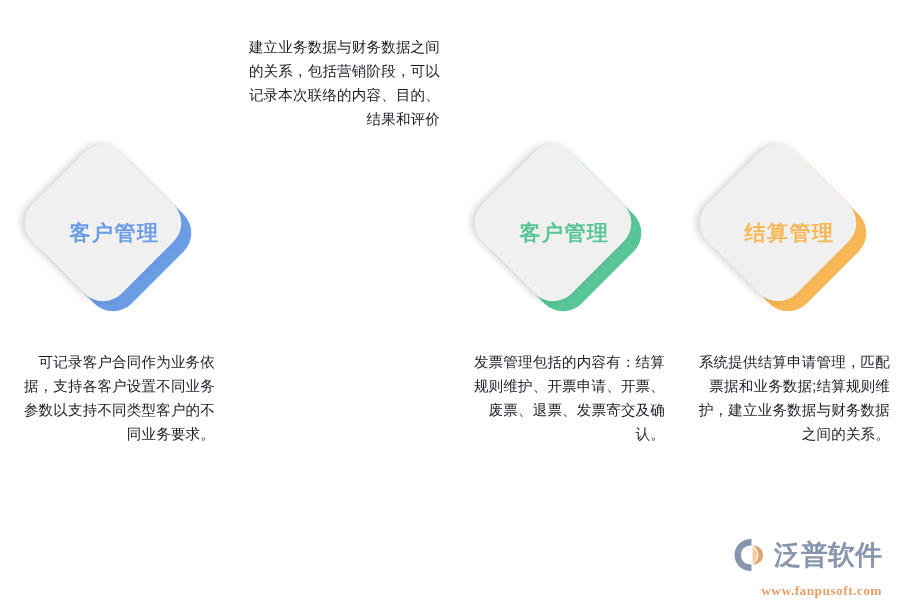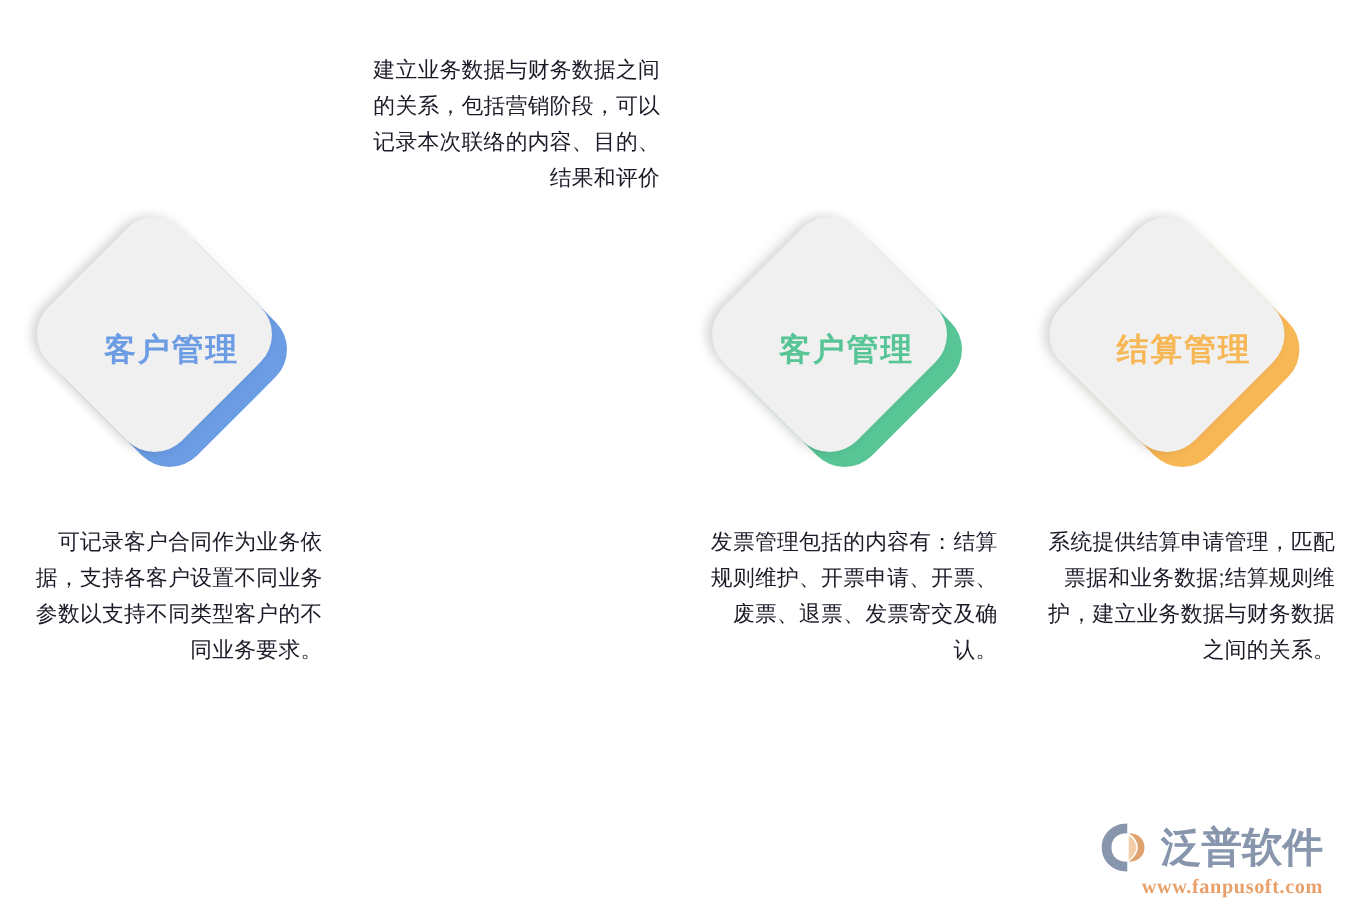--- a/index.html
+++ b/index.html
@@ -133,21 +133,21 @@
     display: block;
   }
   .logo-name {
     font-size: 27px;
     font-weight: bold;
     color: #8795ad;
     letter-spacing: 0px;
     line-height: 30px;
   }
   .logo-url {
-    margin-top: 1px;
+    margin-top: 11px;
     font-size: 13.5px;
     font-weight: bold;
     color: #e8a06a;
     letter-spacing: 0.4px;
     font-family: "Liberation Serif", "DejaVu Serif", serif;
   }
 </style>
 </head>
 <body style="background: rgb(255, 255, 255);">
 

